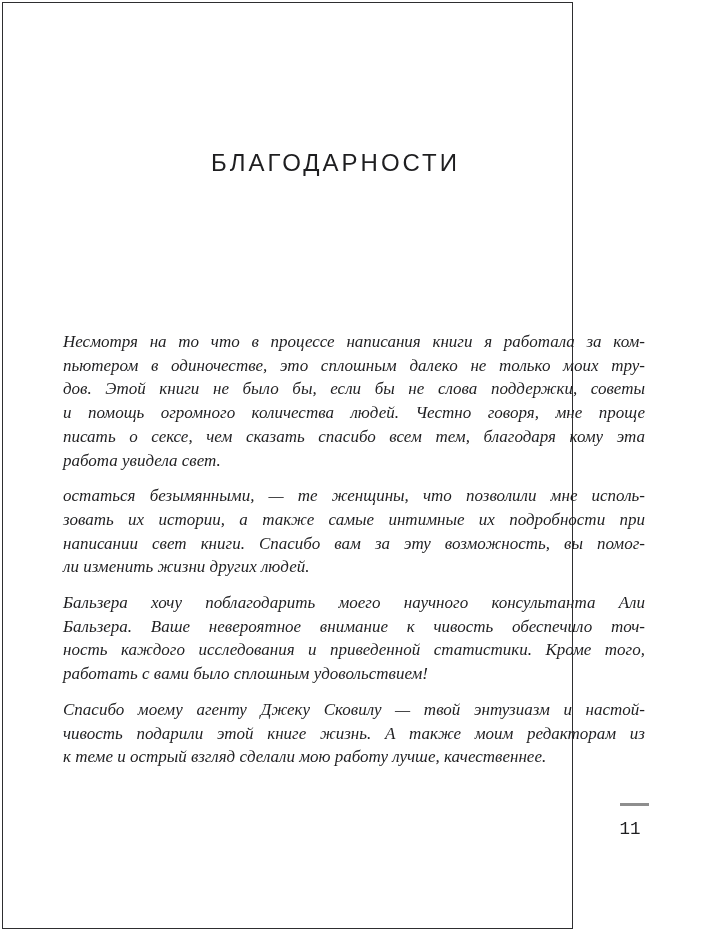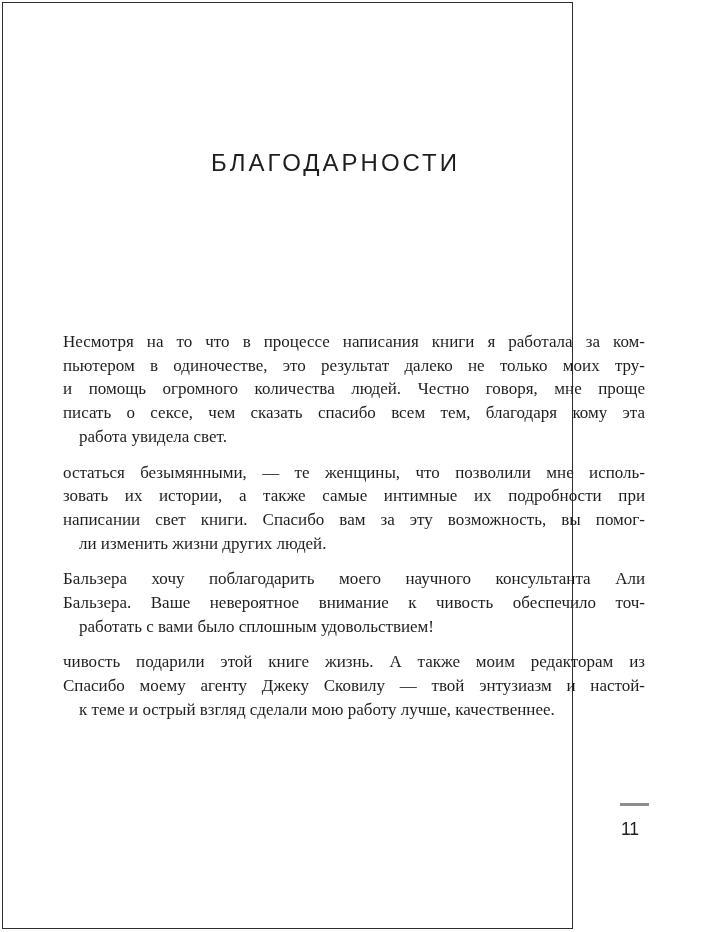--- a/index.html
+++ b/index.html
@@ -48,70 +48,72 @@
     color: #1e1e20;
   }
   .paragraph {
     margin: 0 0 12px 0;
   }
   .line {
     text-align: justify;
     text-align-last: justify;
     text-justify: inter-word;
     white-space: normal;
+    font-style: italic;
   }
   .line.last {
     text-align-last: left;
-    margin-left: 16px;
   }
   .footer-rule {
     position: absolute;
     top: 803px;
     left: 620px;
     width: 29px;
     height: 3px;
     background: #8e8e8e;
   }
   .page-number {
     position: absolute;
     top: 819px;
     left: 608px;
     width: 44px;
     text-align: center;
-    font-family: Liberation Sans, sans-serif;
+    font-family: Liberation Mono, monospace;
     font-size: 17.5px;
     color: #1e1e20;
   }
 </style>
 </head>
 <body>
 
 <div class="page" style="background: rgb(255, 255, 255);">
   <div class="page-border" style="border-color: rgb(46, 46, 48);"></div>
   <h1 class="title" style="color: rgb(30, 30, 32);">БЛАГОДАРНОСТИ</h1>
   <div class="content" id="content" style="color: rgb(30, 30, 32);">
       <div class="paragraph">
         <div class="line">Несмотря на то что в процессе написания книги я работала за ком-</div>
-        <div class="line">пьютером в одиночестве, это результат далеко не только моих тру-</div>
+        <div class="line">пьютером в одиночестве, это сплошным далеко не только моих тру-</div>
+        <div class="line">дов. Этой книги не было бы, если бы не слова поддержки, советы</div>
         <div class="line">и помощь огромного количества людей. Честно говоря, мне проще</div>
         <div class="line">писать о сексе, чем сказать спасибо всем тем, благодаря кому эта</div>
         <div class="line last">работа увидела свет.</div>
       </div>
       <div class="paragraph">
         <div class="line">остаться безымянными, — те женщины, что позволили мне исполь-</div>
         <div class="line">зовать их истории, а также самые интимные их подробности при</div>
         <div class="line">написании свет книги. Спасибо вам за эту возможность, вы помог-</div>
         <div class="line last">ли изменить жизни других людей.</div>
       </div>
       <div class="paragraph">
         <div class="line">Бальзера хочу поблагодарить моего научного консультанта Али</div>
         <div class="line">Бальзера. Ваше невероятное внимание к чивость обеспечило точ-</div>
+        <div class="line">ность каждого исследования и приведенной статистики. Кроме того,</div>
         <div class="line last">работать с вами было сплошным удовольствием!</div>
       </div>
       <div class="paragraph">
+        <div class="line">Спасибо моему агенту Джеку Сковилу — твой энтузиазм и настой-</div>
         <div class="line">чивость подарили этой книге жизнь. А также моим редакторам из</div>
-        <div class="line">Спасибо моему агенту Джеку Сковилу — твой энтузиазм и настой-</div>
         <div class="line last">к теме и острый взгляд сделали мою работу лучше, качественнее.</div>
       </div>
     </div>
   <div class="footer-rule" style="background: rgb(142, 142, 142);"></div>
   <div class="page-number" style="color: rgb(30, 30, 32);">11</div>
 </div>
 
 </body></html>

